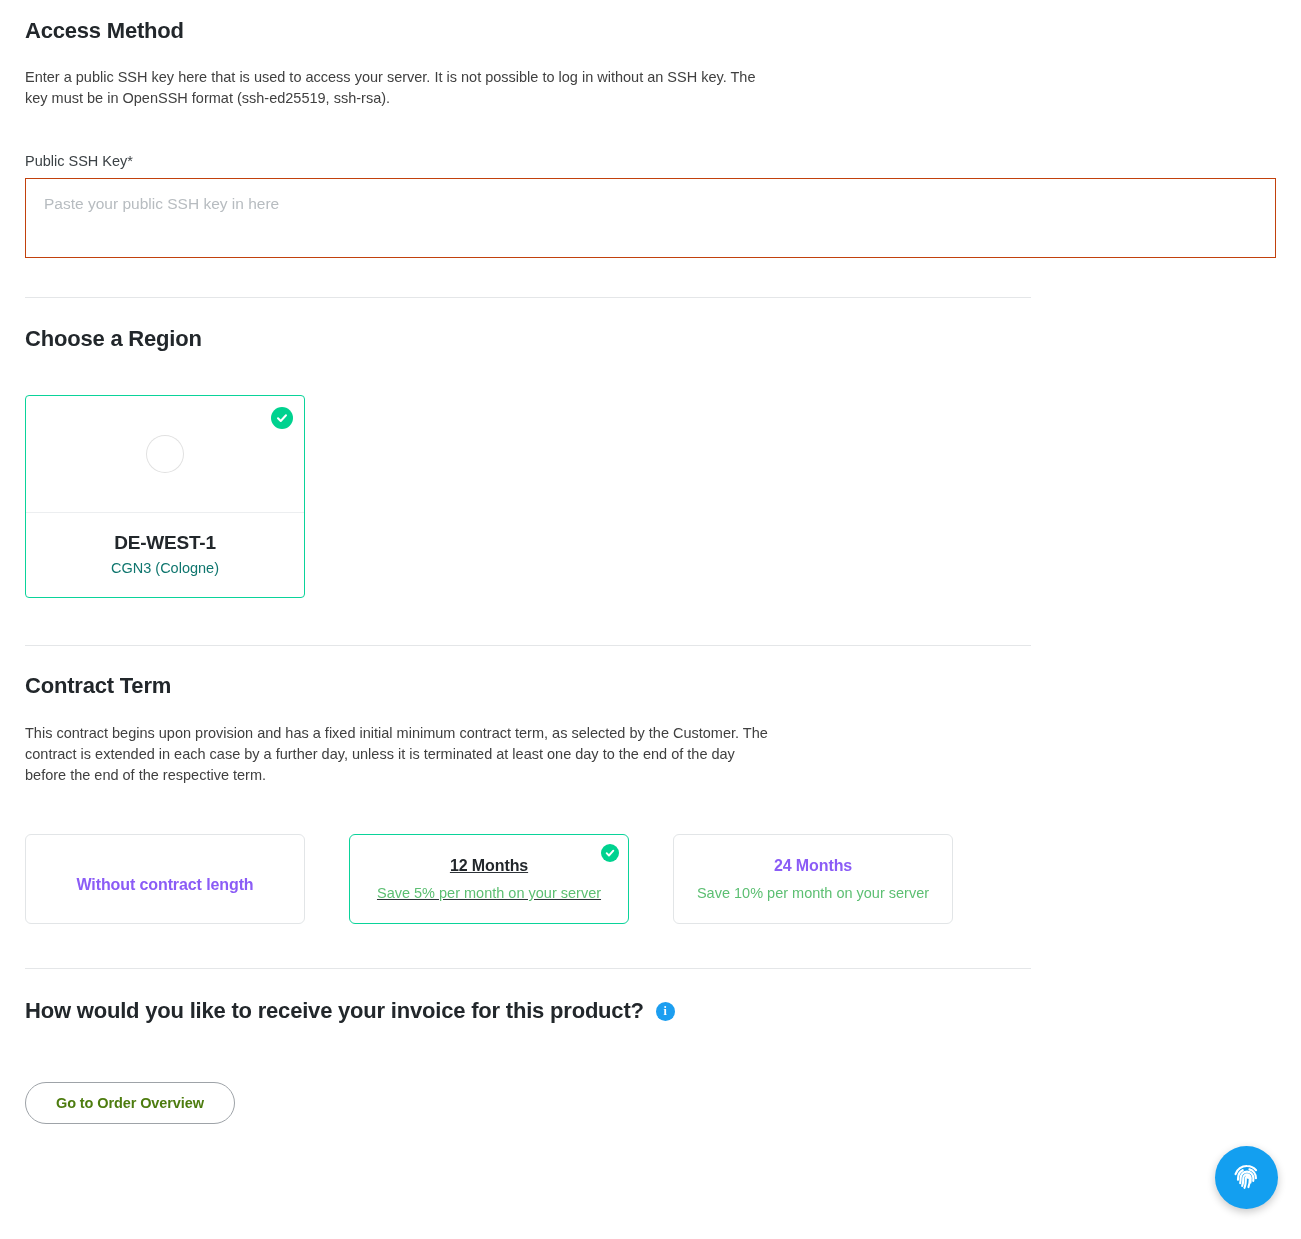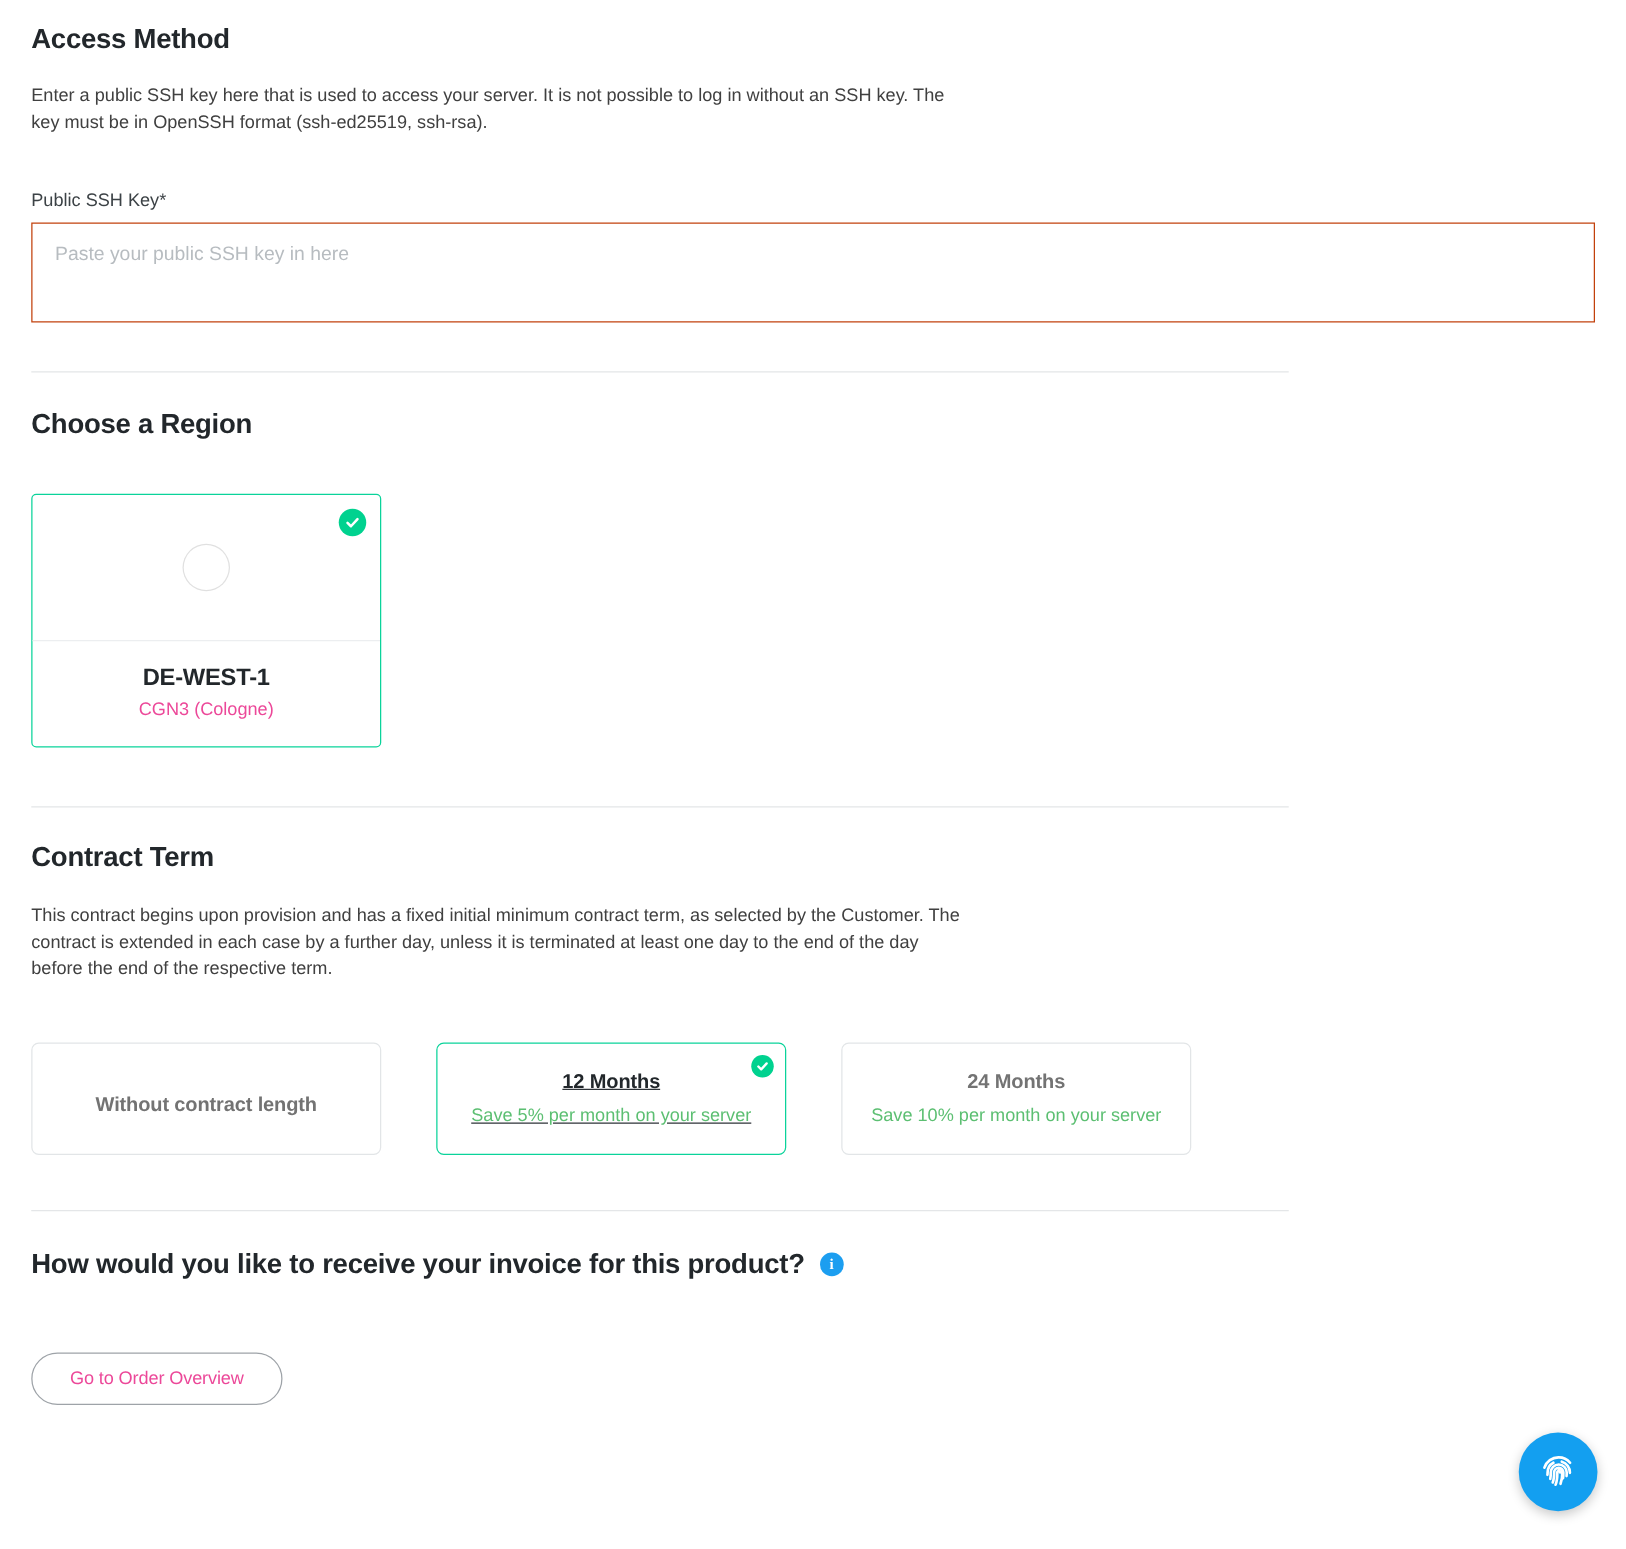--- a/index.html
+++ b/index.html
@@ -124,21 +124,21 @@
   .region-body { padding: 19px 10px 21px; text-align: center; }
   .region-name {
     font-size: 19px;
     font-weight: bold;
     color: #22272b;
     letter-spacing: -0.2px;
   }
   .region-city {
     margin-top: 6px;
     font-size: 14.5px;
-    color: #ec4899;
+    color: #0f766e;
   }
 
   .sep-2 { margin-top: 47px; }
 
   
   #contract-section { padding-top: 27px; }
   #contract-section .section-desc { margin-top: 24px; max-width: 745px; }
 
   .term-list { margin-top: 48px; display: flex; gap: 44px; }
   .term-card {
@@ -154,21 +154,21 @@
     justify-content: center;
     cursor: pointer;
   }
   .term-card.selected { border-color: #0ad39a; text-decoration: underline; }
   .term-card .check-badge { top: 9px; right: 9px; width: 18px; height: 18px; }
   .term-card .check-badge svg { width: 10px; height: 10px; }
 
   .term-title {
     font-size: 16px;
     font-weight: bold;
-    color: #737373;
+    color: #8b5cf6;
     letter-spacing: -0.1px;
   }
   .term-card.selected .term-title { color: #22272b; }
   .term-sub {
     margin-top: 10px;
     font-size: 14.5px;
     color: #5cbf72;
   }
   .term-card.no-sub { justify-content: center; }
   .term-card.no-sub .term-title { margin-top: 12px; }
@@ -225,22 +225,22 @@
     display: inline-flex;
     align-items: center;
     justify-content: center;
     height: 42px;
     padding: 0 30px;
     border: 1px solid #9ea3a8;
     border-radius: 21px;
     background: #fff;
     font-family: "Liberation Sans", sans-serif;
     font-size: 14.5px;
-    font-weight: normal;
-    color: #ec4899;
+    font-weight: bold;
+    color: #4d7c0f;
     letter-spacing: -0.1px;
     cursor: pointer;
   }
 
   
   .fab {
     position: absolute;
     right: 23px;
     bottom: 30px;
     width: 63px;

